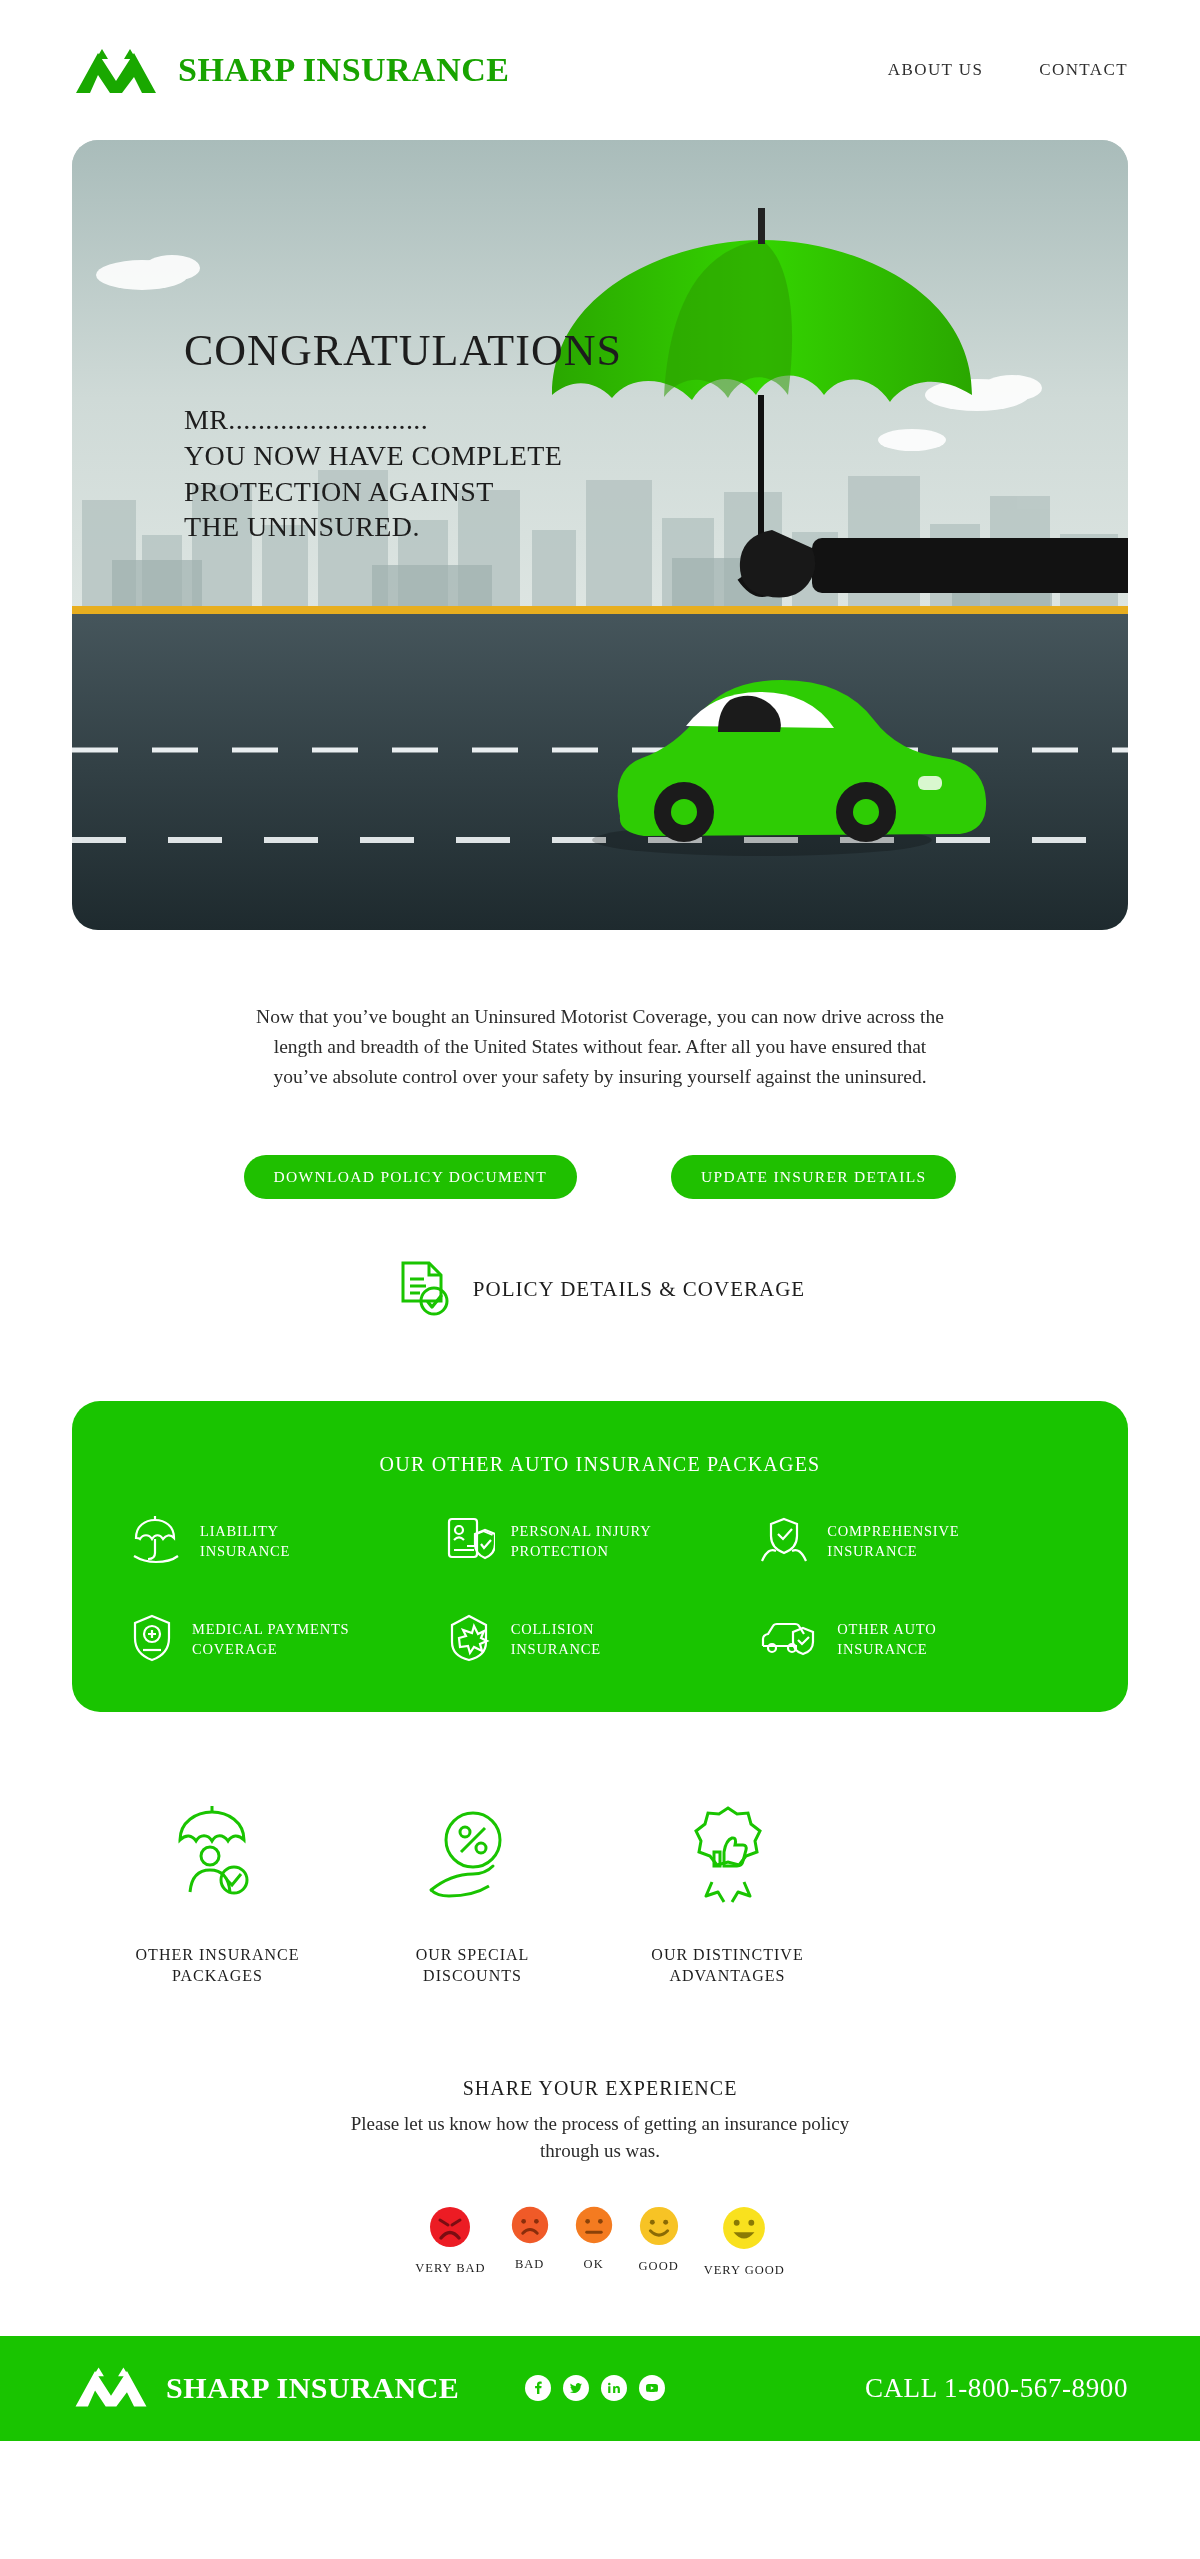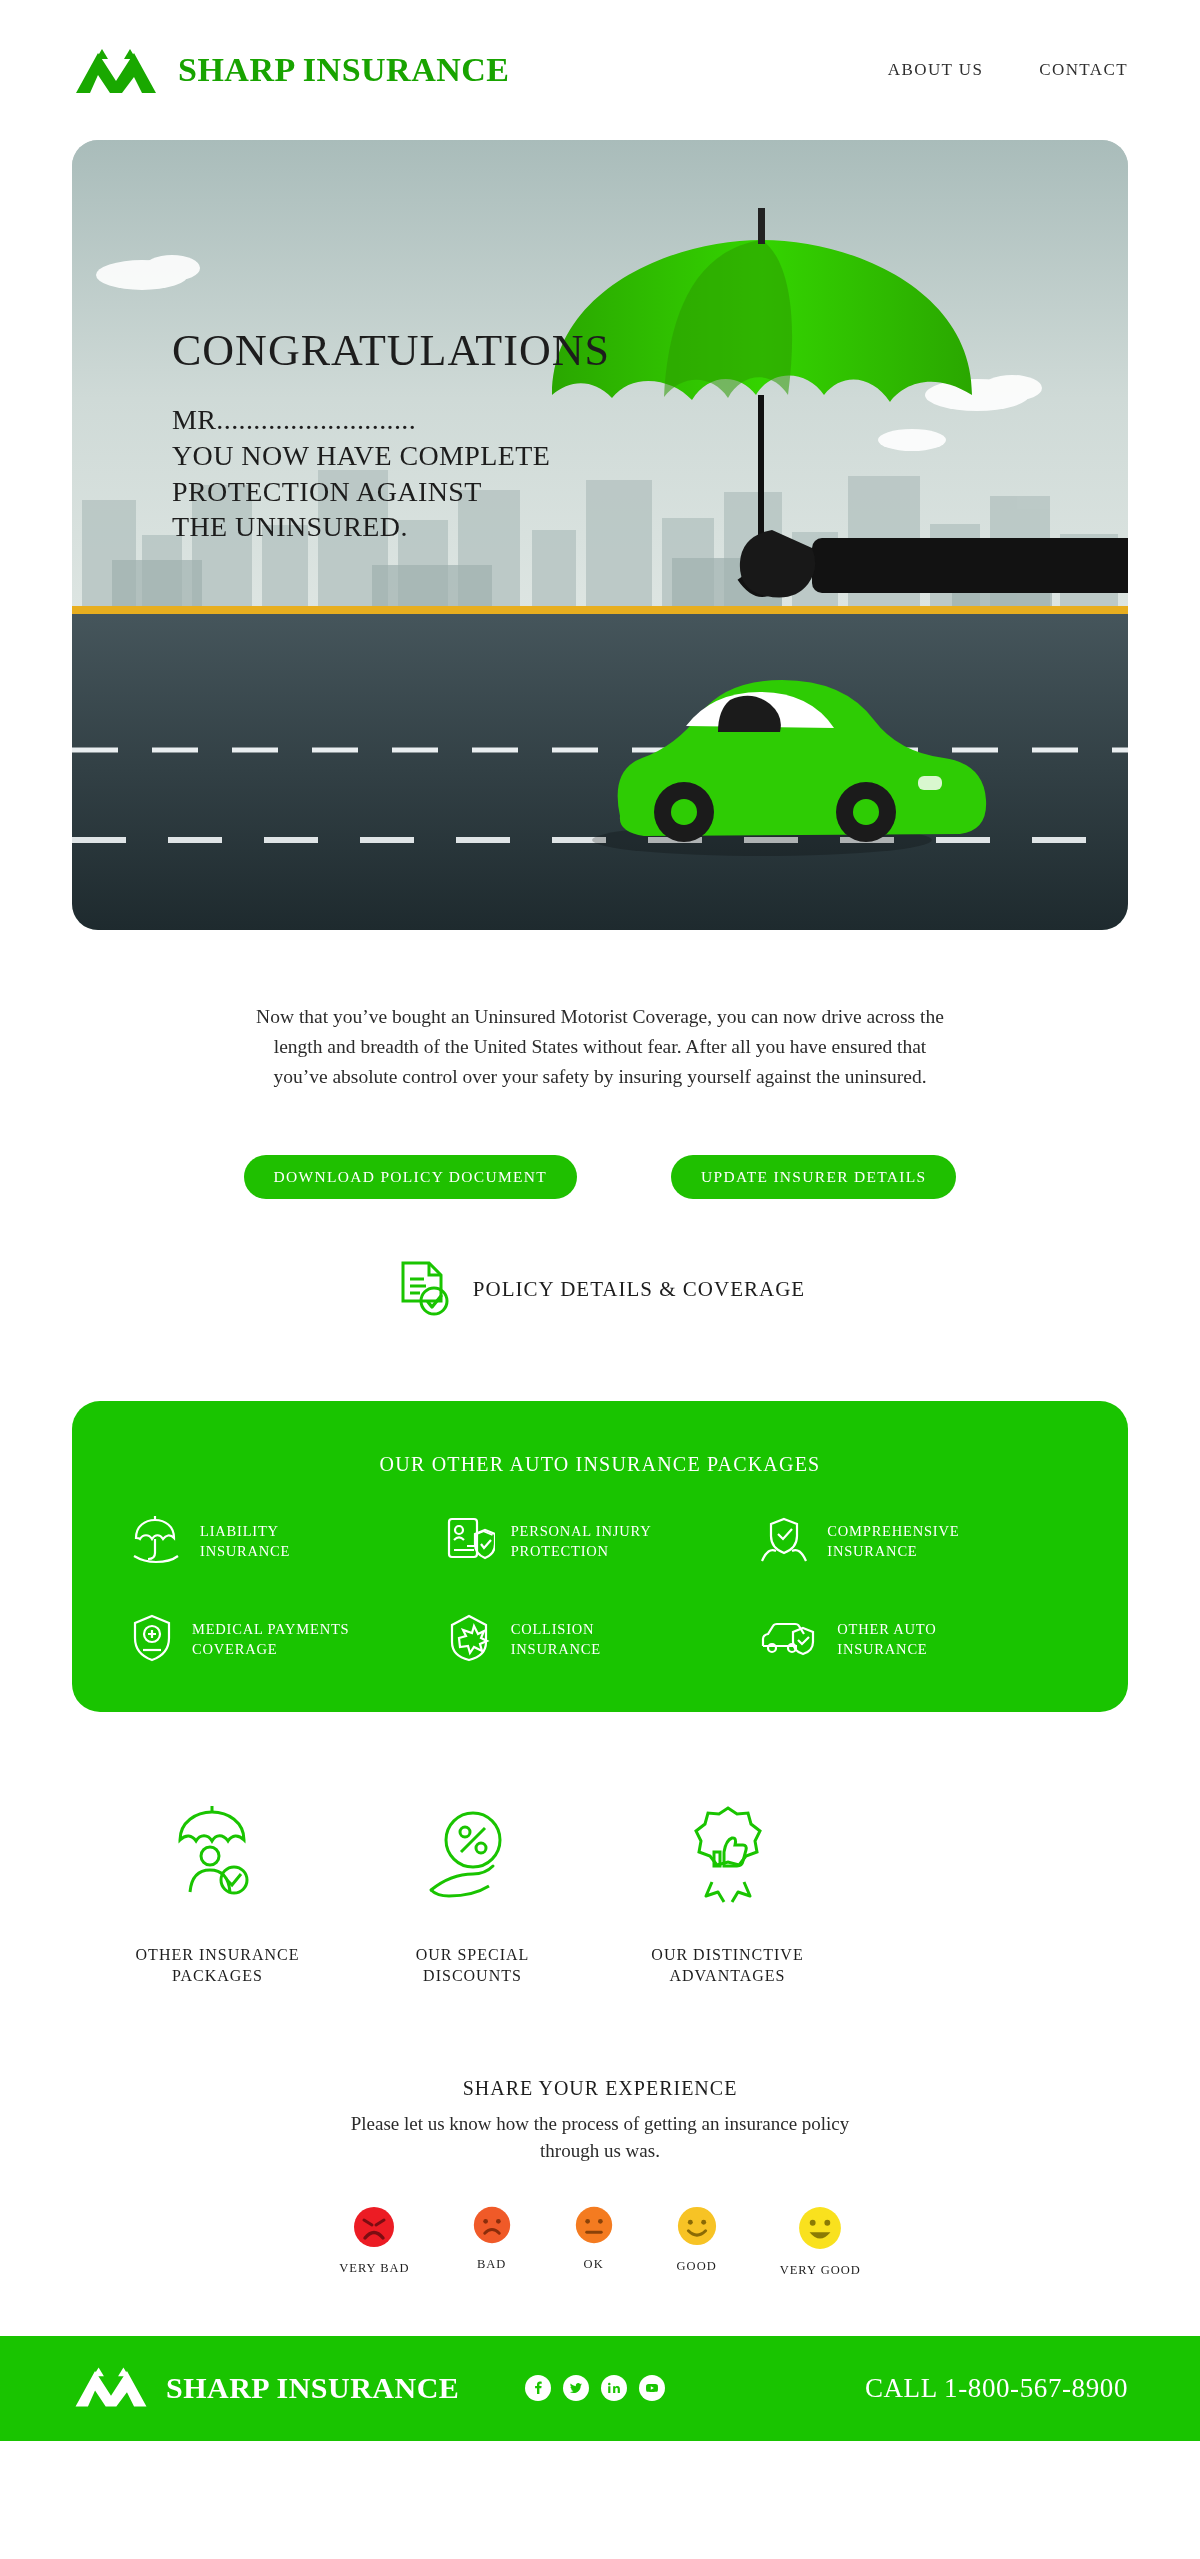--- a/index.html
+++ b/index.html
@@ -45,21 +45,21 @@
     margin: 0 72px;
     height: 790px;
     border-radius: 26px;
     overflow: hidden;
     position: relative;
     background: linear-gradient(#b9c8c6 0%, #9db1af 38%, #c8d4d1 56%, #c8d4d1 60%);
   }
   .hero svg { position: absolute; inset: 0; width: 100%; height: 100%; }
   .hero-text {
     position: absolute;
-    left: 100px;
+    left: 112px;
     top: 185px;
     z-index: 5;
   }
   .hero-title {
     font-size: 44px;
     letter-spacing: 1px;
     color: #1d1d1d;
     font-weight: 400;
     margin-bottom: 26px;
   }
@@ -177,21 +177,21 @@
   .share-sub {
     font-size: 19px;
     line-height: 1.45;
     color: #2b2b2b;
     width: 560px;
     margin: 0 auto;
   }
   .faces {
     display: flex;
     justify-content: center;
-    gap: 62px;
+    gap: 24px;
     margin-top: 40px;
   }
   .face-item { display: flex; flex-direction: column; align-items: center; cursor: pointer; }
   .face-label {
     margin-top: 12px;
     font-size: 12.5px;
     letter-spacing: 1px;
     color: #1d1d1d;
   }
 

